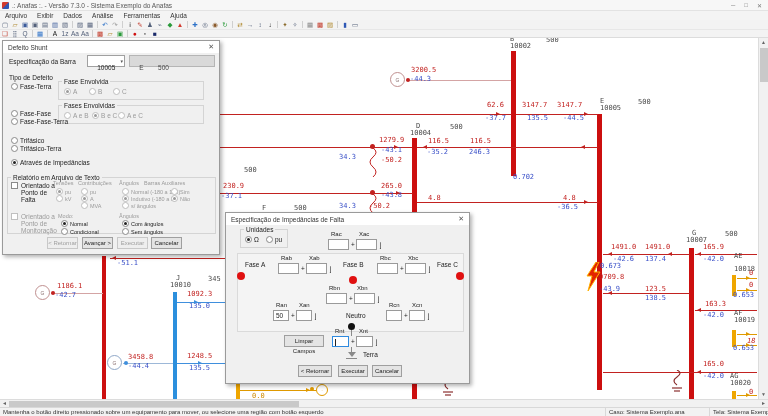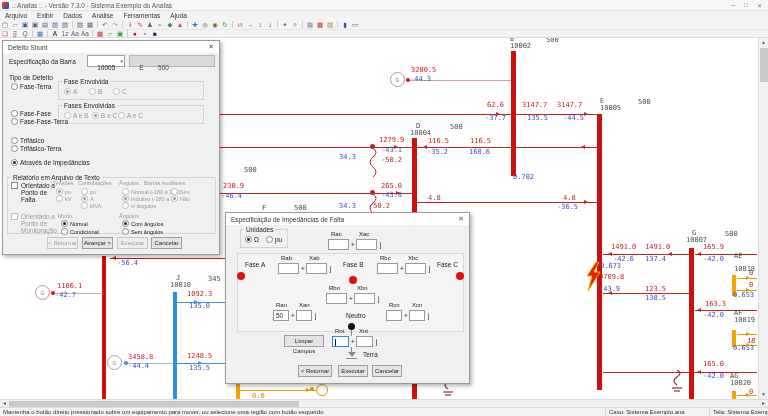--- a/index.html
+++ b/index.html
@@ -199,25 +199,25 @@
     <div class="dlabel c-r" style="left: 522px; top: 64px;">3147.7</div>
     <div class="dlabel c-r" style="left: 557px; top: 64px;">3147.7</div>
     <div class="dlabel c-b" style="left: 527px; top: 77px;">135.5</div>
     <div class="dlabel c-b" style="left: 563px; top: 77px;">-44.5</div>
     <div class="dlabel c-r" style="left: 379px; top: 99px;">1279.9</div>
     <div class="dlabel c-b" style="left: 381px; top: 109px;">-43.1</div>
     <div class="dlabel c-r" style="left: 381px; top: 119px;">-50.2</div>
     <div class="dlabel c-r" style="left: 428px; top: 100px;">116.5</div>
     <div class="dlabel c-r" style="left: 470px; top: 100px;">116.5</div>
     <div class="dlabel c-b" style="left: 427px; top: 111px;">-35.2</div>
-    <div class="dlabel c-b" style="left: 469px; top: 111px;">160.6</div>
+    <div class="dlabel c-b" style="left: 469px; top: 111px;">246.3</div>
     <div class="dlabel c-b" style="left: 339px; top: 116px;">34.3</div>
     <div class="dlabel c-b" style="left: 513px; top: 136px;">0.702</div>
     <div class="dlabel c-r" style="left: 223px; top: 145px;">230.9</div>
-    <div class="dlabel c-b" style="left: 221px; top: 155px;">-46.4</div>
+    <div class="dlabel c-b" style="left: 221px; top: 155px;">-37.1</div>
     <div class="dlabel c-r" style="left: 381px; top: 145px;">265.0</div>
     <div class="dlabel c-b" style="left: 381px; top: 154px;">-43.8</div>
     <div class="dlabel c-b" style="left: 339px; top: 165px;">34.3</div>
     <div class="dlabel c-r" style="left: 369px; top: 165px;">-50.2</div>
     <div class="dlabel c-r" style="left: 428px; top: 157px;">4.8</div>
     <div class="dlabel c-r" style="left: 563px; top: 157px;">4.8</div>
     <div class="dlabel c-b" style="left: 557px; top: 166px;">-36.5</div>
     <div class="dlabel c-r" style="left: 611px; top: 206px;">1491.0</div>
     <div class="dlabel c-r" style="left: 645px; top: 206px;">1491.0</div>
     <div class="dlabel c-b" style="left: 613px; top: 218px;">-42.6</div>
@@ -228,21 +228,21 @@
     <div class="dlabel c-r" style="left: 599px; top: 236px;">9709.8</div>
     <div class="dlabel c-b" style="left: 599px; top: 248px;">-43.9</div>
     <div class="dlabel c-r" style="left: 645px; top: 248px;">123.5</div>
     <div class="dlabel c-b" style="left: 645px; top: 257px;">138.5</div>
     <div class="dlabel c-b" style="left: 733px; top: 254px;">0.653</div>
     <div class="dlabel c-r" style="left: 705px; top: 263px;">163.3</div>
     <div class="dlabel c-b" style="left: 703px; top: 274px;">-42.0</div>
     <div class="dlabel c-b" style="left: 733px; top: 307px;">0.653</div>
     <div class="dlabel c-r" style="left: 703px; top: 323px;">165.0</div>
     <div class="dlabel c-b" style="left: 703px; top: 335px;">-42.0</div>
-    <div class="dlabel c-b" style="left: 117px; top: 222px;">-56.4</div>
+    <div class="dlabel c-b" style="left: 117px; top: 222px;">-51.1</div>
     <div class="dlabel c-r" style="left: 57px; top: 245px;">1186.1</div>
     <div class="dlabel c-b" style="left: 55px; top: 254px; text-align: right;">-42.7</div>
     <div class="dlabel c-r" style="left: 187px; top: 253px;">1092.3</div>
     <div class="dlabel c-b" style="left: 189px; top: 265px;">135.0</div>
     <div class="dlabel c-r" style="left: 128px; top: 316px;">3458.8</div>
     <div class="dlabel c-b" style="left: 128px; top: 325px;">-44.4</div>
     <div class="dlabel c-r" style="left: 187px; top: 315px;">1248.5</div>
     <div class="dlabel c-b" style="left: 189px; top: 327px;">135.5</div>
     <div class="dlabel c-o" style="left: 252px; top: 341px;">0.0</div>
     <div class="dlabel c-o" style="left: 252px; top: 355px;">0.0</div>

